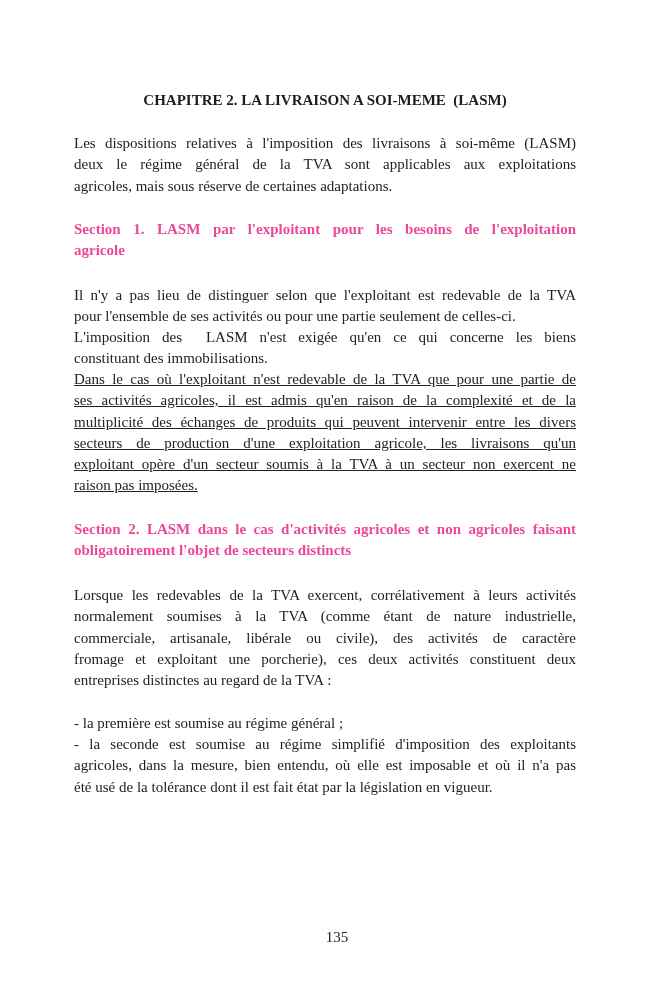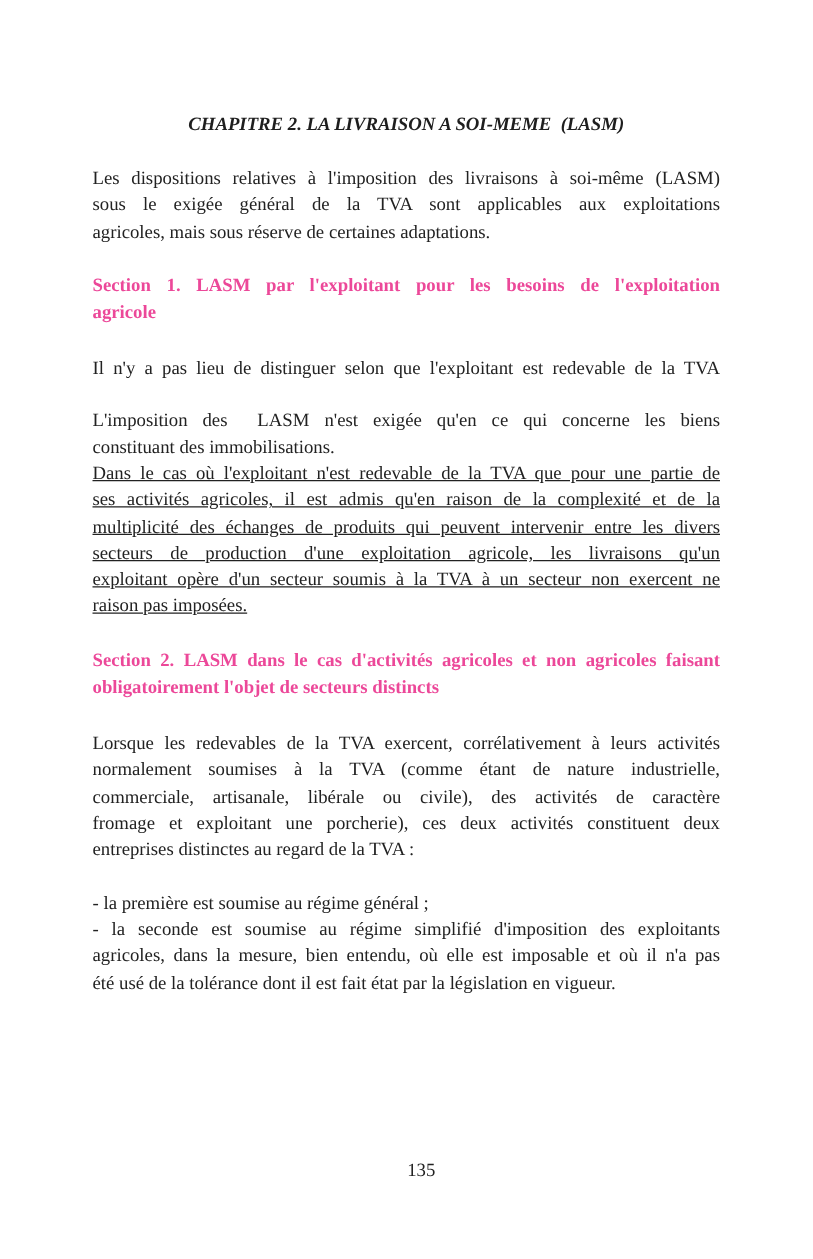--- a/index.html
+++ b/index.html
@@ -26,21 +26,20 @@
     position: absolute;
     top: 92px;
     left: 0;
     width: 650px;
     text-align: center;
     font-weight: bold;
     font-size: 15px;
     letter-spacing: 0;
     white-space: pre;
     color: #1e1e1e;
-    font-style: italic;
   }
   .block {
     position: absolute;
     left: 74px;
     width: 502px;
     font-size: 15px;
     line-height: 21.3px;
   }
   .line {
     display: block;
@@ -68,31 +67,32 @@
 </style>
 </head>
 <body>
 
 <div class="page">
 
   <div class="title">CHAPITRE 2. LA LIVRAISON A SOI-MEME  (LASM)</div>
 
   <div class="block" style="top:133px;">
     <span class="line">Les dispositions relatives à l'imposition des livraisons à soi-même (LASM)</span>
-    <span class="line">sous le exigée général de la TVA sont applicables aux exploitations</span>
+    <span class="line">deux le régime général de la TVA sont applicables aux exploitations</span>
     <span class="line last">agricoles, mais sous réserve de certaines adaptations.</span>
   </div>
 
   <div class="block heading" style="top:219px;">
     <span class="line">Section 1. LASM par l'exploitant pour les besoins de l'exploitation</span>
     <span class="line last">agricole</span>
   </div>
 
   <div class="block" style="top:285px;">
     <span class="line">Il n'y a pas lieu de distinguer selon que l'exploitant est redevable de la TVA</span>
+    <span class="line last">pour l'ensemble de ses activités ou pour une partie seulement de celles-ci.</span>
   </div>
 
   <div class="block" style="top:327px;">
     <span class="line">L'imposition des  LASM n'est exigée qu'en ce qui concerne les biens</span>
     <span class="line last">constituant des immobilisations.</span>
   </div>
 
   <div class="block" style="top:369px;text-decoration:underline;">
     <span class="line">Dans le cas où l'exploitant n'est redevable de la TVA que pour une partie de</span>
     <span class="line">ses activités agricoles, il est admis qu'en raison de la complexité et de la</span>

